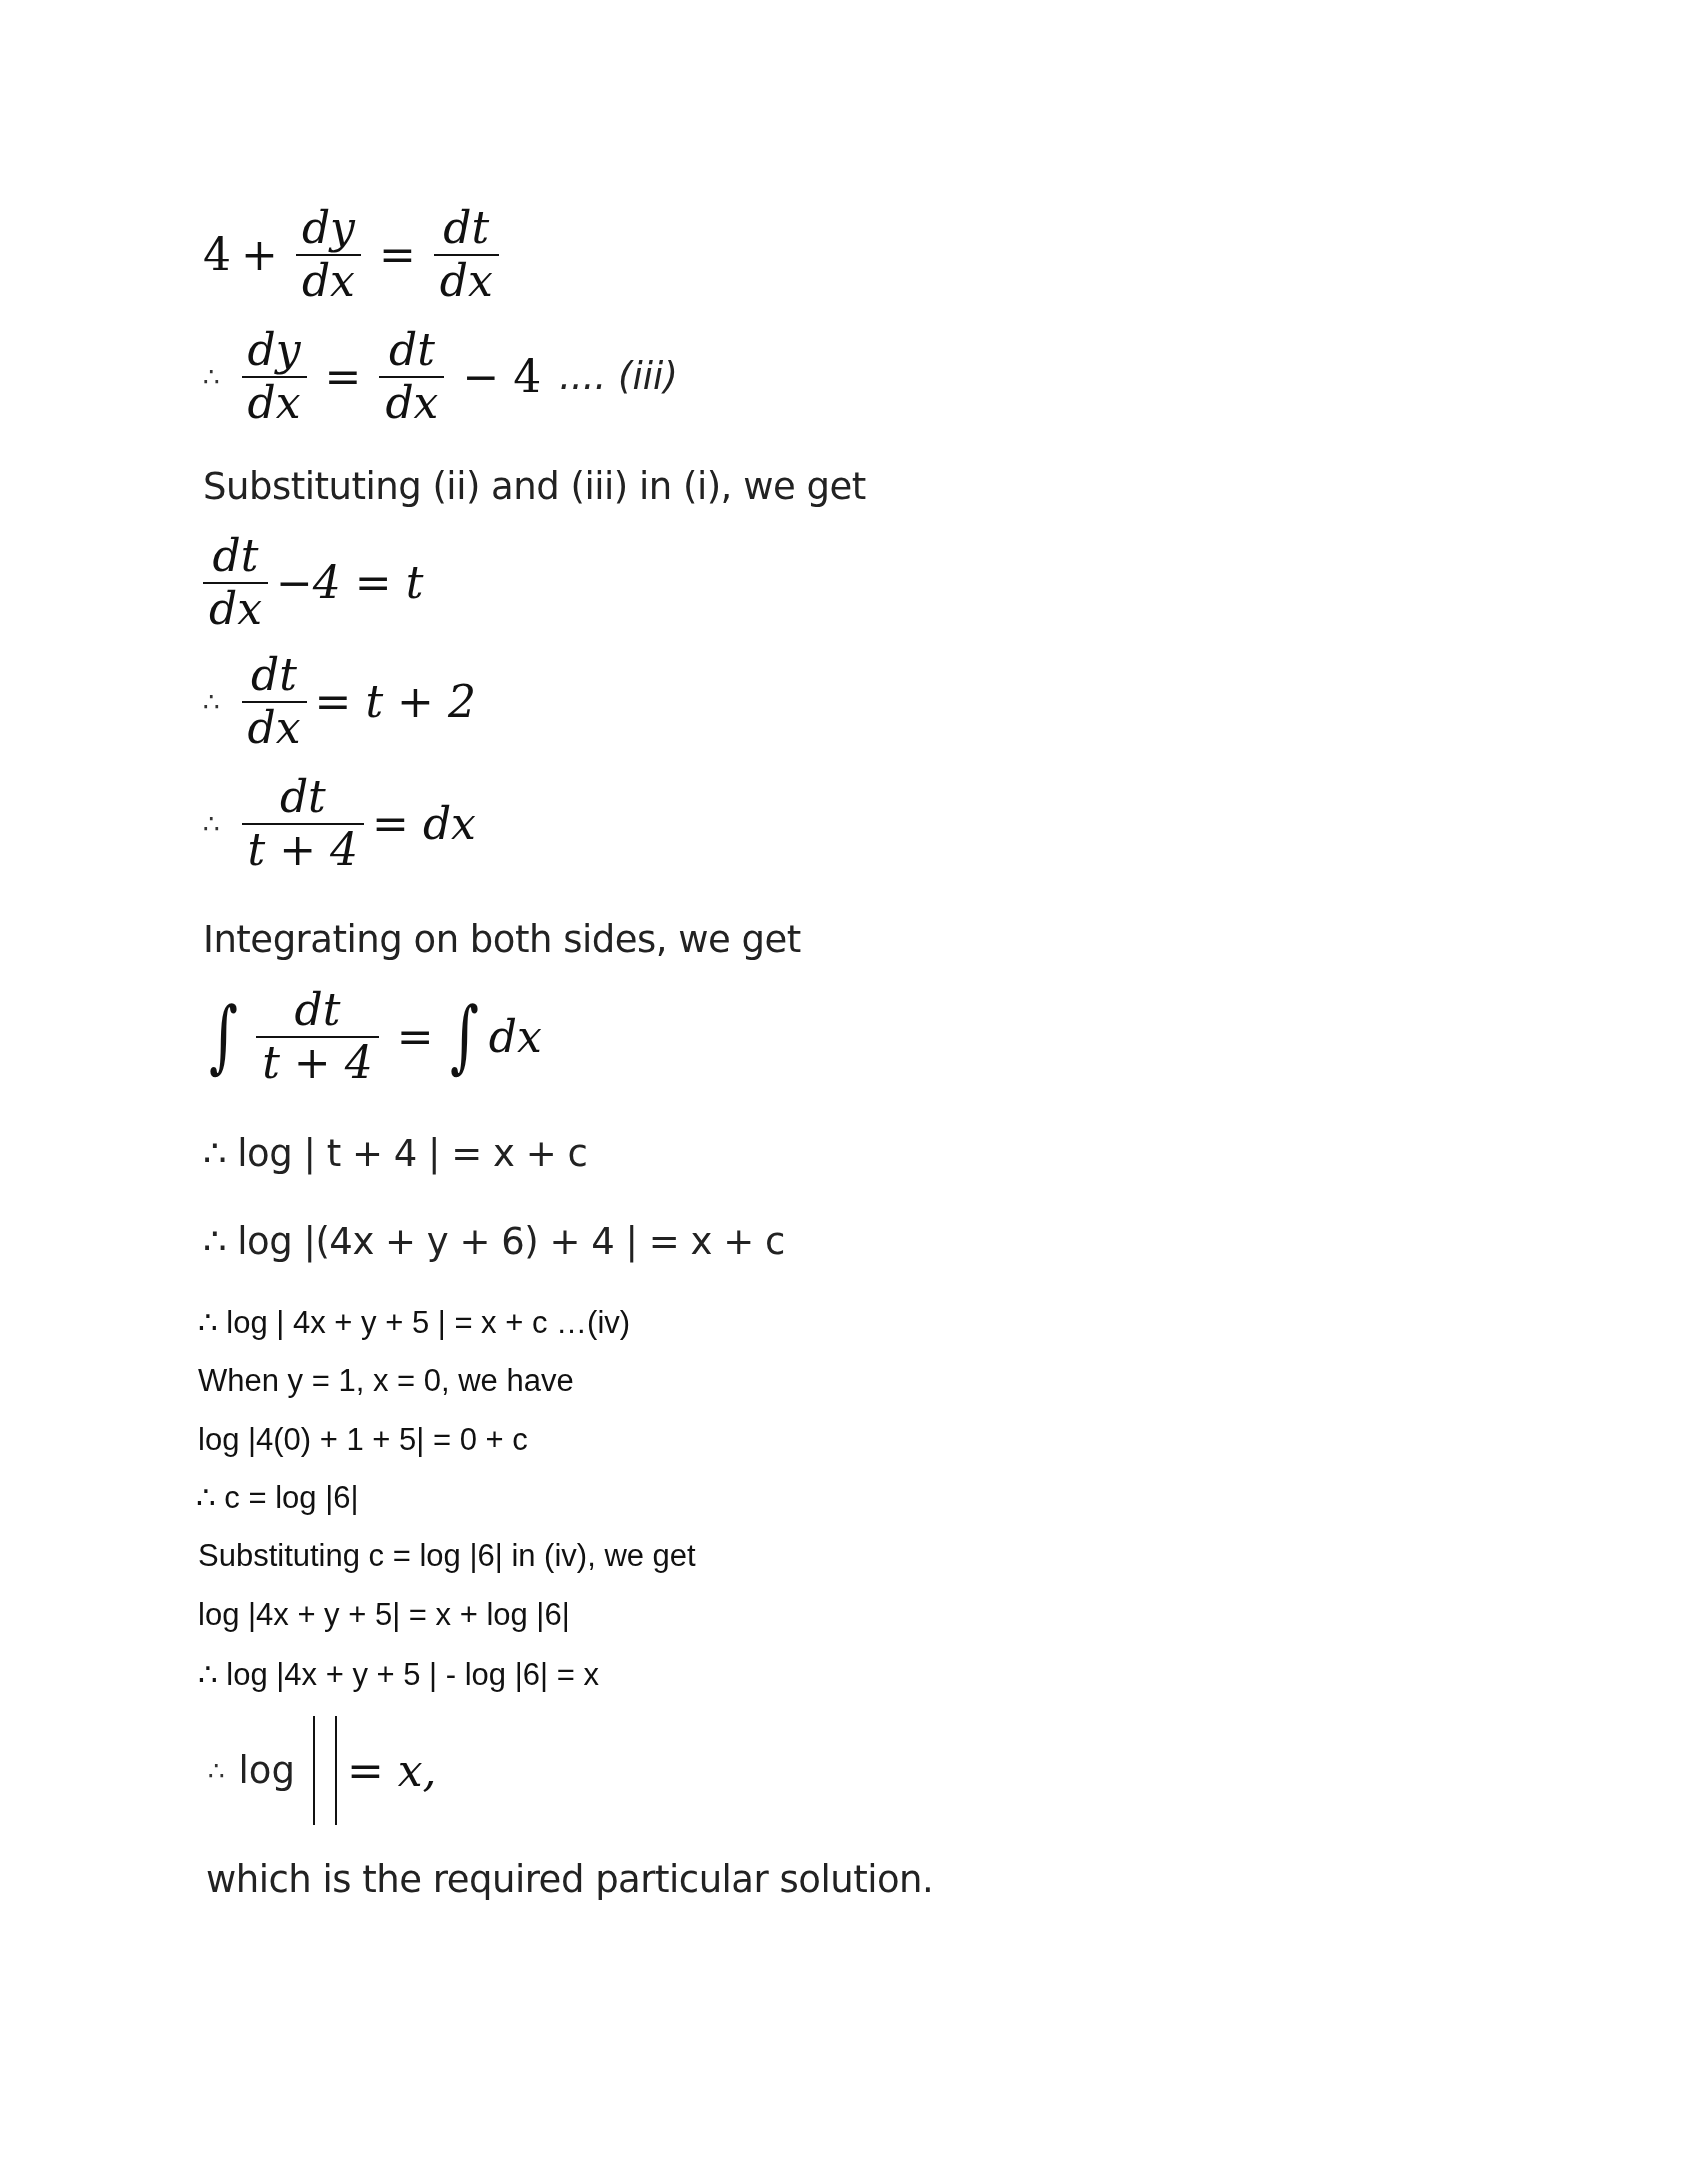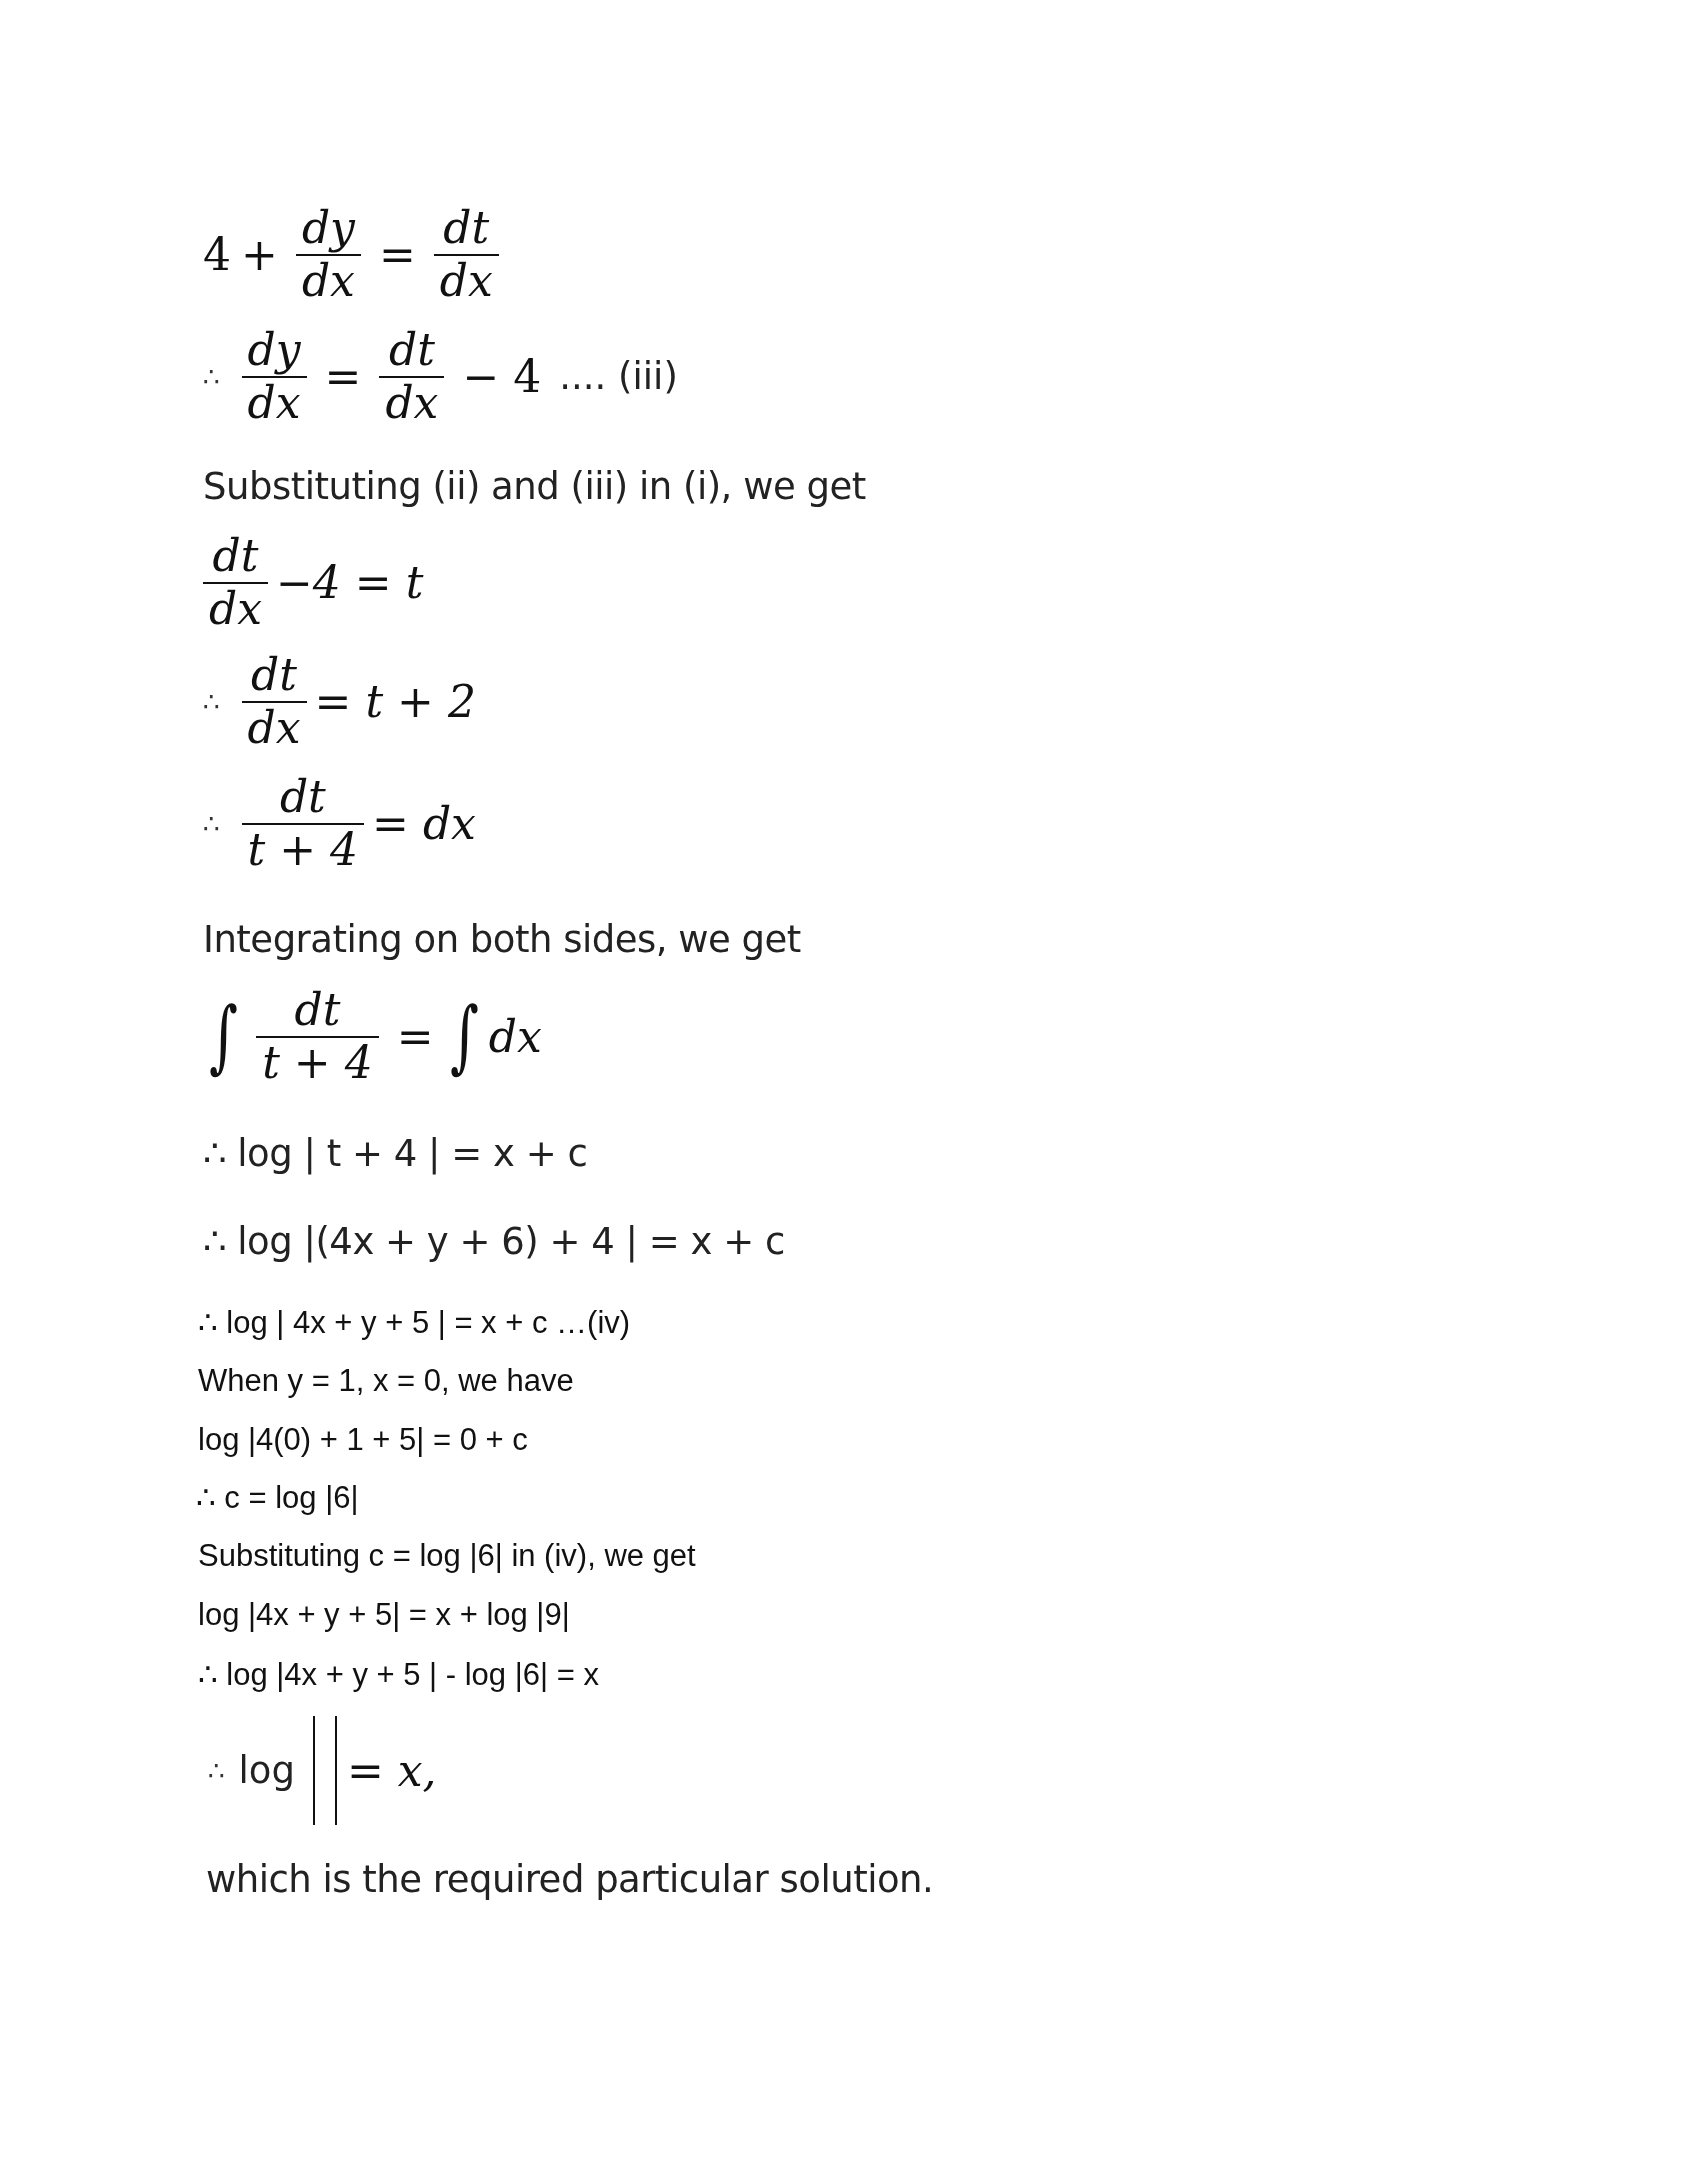--- a/index.html
+++ b/index.html
@@ -7,21 +7,21 @@
   .line { position: absolute; left: 203px; white-space: nowrap; }
   .sans { font-family: "DejaVu Sans", sans-serif; font-size: 37px; color: #222; letter-spacing: -0.5px; }
   .arial { font-family: "Liberation Sans", sans-serif; font-size: 31px; color: #111; }
   .math { font-family: "DejaVu Serif", serif; font-size: 44px; color: #111; display: flex; align-items: center; }
   .mi { font-style: italic; }
   .frac { display: inline-flex; flex-direction: column; align-items: center; margin: 0 8px; vertical-align: middle; }
   .frac .num, .frac .den { padding: 0 6px; line-height: 1.15; }
   .frac .bar { height: 2px; background: #111; width: 100%; }
   .op { margin: 0 10px; }
   .therefore { font-family: "DejaVu Sans", sans-serif; font-size: 26px; margin-right: 14px; color: #333; }
-  .tag { font-family: "DejaVu Sans", sans-serif; font-size: 37px; color: #222; margin-left: 8px; }
+  .tag { font-family: "DejaVu Sans", sans-serif; font-size: 37px; color: #222; margin-left: 8px; font-style: italic; }
   .integral { font-size: 79px; font-style: italic; line-height: 1; margin-right: 4px; transform: scaleX(0.7); display: inline-block; }
   .absbar { display: inline-block; width: 2px; height: 109px; background: #111; margin: 0 10px; }
   .logword { font-family: "DejaVu Sans", sans-serif; font-size: 37px; color: #222; margin-right: 8px; }
 </style>
 </head>
 <body>
 
 <div class="line math" style="top:203px;">
   <span>4</span>
   <span class="op">+</span>
@@ -101,21 +101,21 @@
 </div>
 
 <div class="line sans" style="top:1132px;">∴ log | t + 4 | = x + c</div>
 <div class="line sans" style="top:1220px;">∴ log |(4x + y + 6) + 4 | = x + c</div>
 
 <div class="line arial" style="top:1304px; left:198px;">∴ log | 4x + y + 5 | = x + c …(iv)</div>
 <div class="line arial" style="top:1363px; left:198px;">When y = 1, x = 0, we have</div>
 <div class="line arial" style="top:1422px; left:198px;">log |4(0) + 1 + 5| = 0 + c</div>
 <div class="line arial" style="top:1479px; left:196px;">∴ c = log |6|</div>
 <div class="line arial" style="top:1538px; left:198px;">Substituting c = log |6| in (iv), we get</div>
-<div class="line arial" style="top:1597px; left:198px;">log |4x + y + 5| = x + log |9|</div>
+<div class="line arial" style="top:1597px; left:198px;">log |4x + y + 5| = x + log |6|</div>
 <div class="line arial" style="top:1656px; left:198px;">∴ log |4x + y + 5 | - log |6| = x</div>
 
 <div class="line math" style="top:1716px; left:208px;">
   <span class="therefore">∴</span>
   <span class="logword">log</span>
   <span class="absbar"></span>
   <span class="absbar"></span>
   <span class="mi">= x,</span>
 </div>
 

